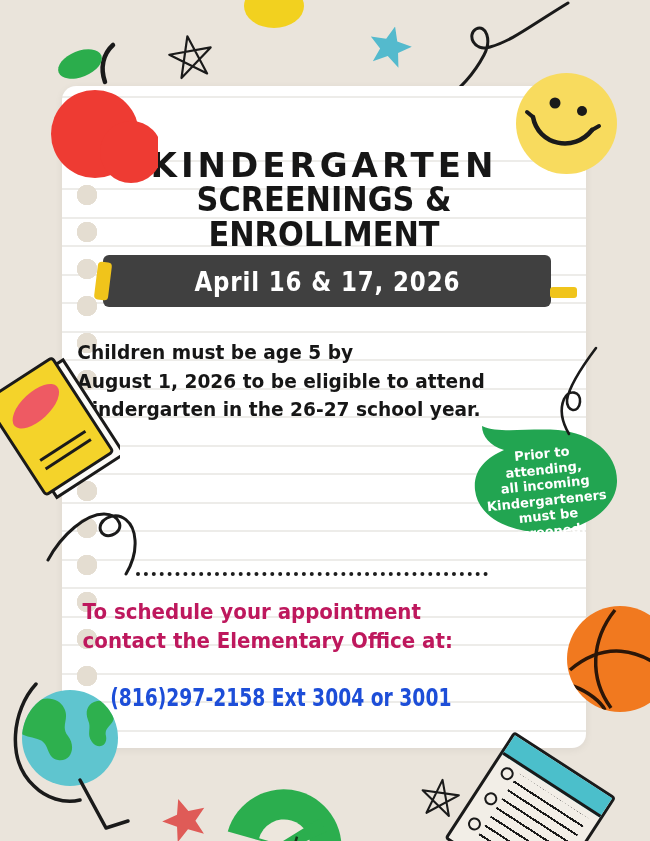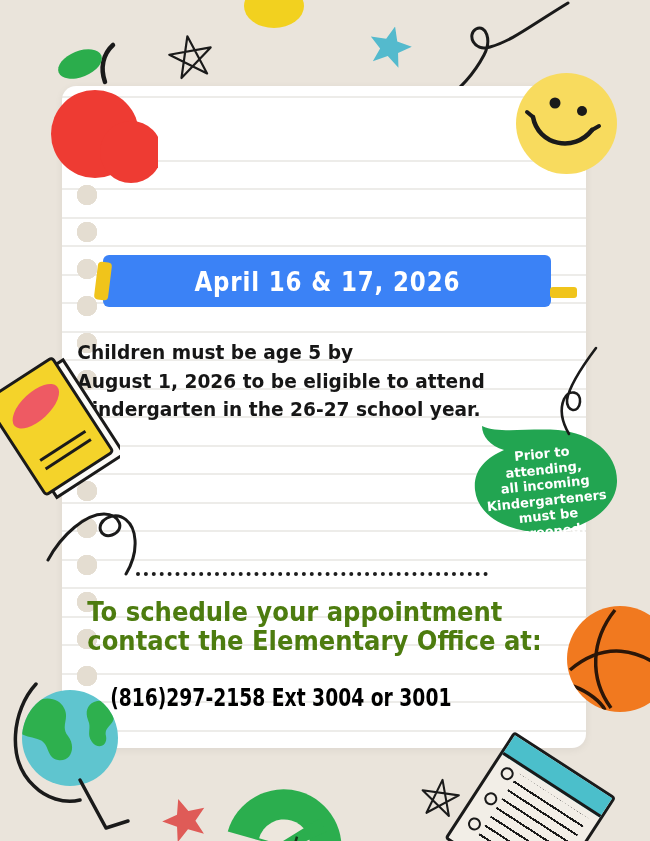--- a/index.html
+++ b/index.html
@@ -18,39 +18,39 @@
     left:74px;top:140px;width:26px;height:592px;
     background-image:radial-gradient(circle at 13px 18px, #E4DDD1 0 10px, rgba(0,0,0,0) 10.5px);
     background-size:26px 37px;background-repeat:repeat-y;
   }
 
   
   .title{left:62px;top:148px;width:524px;text-align:center;color:#161616;font-weight:900;line-height:1.04;}
   .title .l1{display:inline-block;font-size:34px;letter-spacing:4px;}
   .title .l2{display:inline-block;font-size:33px;letter-spacing:0;transform:scaleX(.92);}
 
-  .date-banner{left:103px;top:255px;width:448px;height:52px;background:#3b82f6;border-radius:6px;
+  .date-banner{left:103px;top:255px;width:448px;height:52px;background:#404040;border-radius:6px;
     display:flex;align-items:center;justify-content:center;}
   .date-banner::before{content:"";position:absolute;left:-7px;top:7px;width:14px;height:38px;background:#F0C41B;border-radius:4px;transform:rotate(7deg);}
   .date-banner::after{content:"";position:absolute;right:-26px;bottom:9px;width:27px;height:11px;background:#F0C41B;border-radius:3px;}
   .date-text{display:inline-block;color:#FFFFFF;font-size:27px;font-weight:800;letter-spacing:1px;transform:scaleX(.85);}
 
   .preline{white-space:pre-line;}
   .center-block{left:62px;top:0;width:524px;color:#161616;}
   .eligibility{top:338px;font-size:20px;font-weight:800;line-height:28.5px;}
   .eligibility .squeeze{display:inline-block;transform:scaleX(.93);}
   .bring{top:446px;font-size:22px;font-weight:800;line-height:29px;}
   .bring .squeeze{display:inline-block;transform:scaleX(.9);}
 
   .divider{left:136px;top:572px;width:352px;height:0;border-bottom:4px dotted #1C1C1C;}
 
-  .schedule{top:598px;font-size:27px;font-weight:800;line-height:28.5px;color:#4d7c0f;}
+  .schedule{top:598px;font-size:22px;font-weight:800;line-height:28.5px;color:#be185d;}
   .schedule .squeeze{display:inline-block;transform:scaleX(.9);}
 
-  .phone{top:684px;font-size:24px;font-weight:800;color:#000000;}
+  .phone{top:684px;font-size:24px;font-weight:800;color:#1d4ed8;}
   .phone .squeeze{display:inline-block;transform:scaleX(.78);}
 
   
   .bubble{left:466px;top:420px;width:160px;height:118px;}
   .bubble svg{position:absolute;left:0;top:0;}
   .bubble-text{position:absolute;left:14px;top:26px;width:132px;text-align:center;color:#FFFFFF;
     font-size:13px;font-weight:700;line-height:15.5px;transform:rotate(-6deg);}
 
   
   .yellow-circle{left:244px;top:-16px;width:60px;height:44px;border-radius:50%;background:#F2D11F;}
@@ -81,20 +81,24 @@
 
   <svg class="abs" style="left:168px;top:34px;transform:rotate(-10deg);" width="46" height="46" viewBox="0 0 46 46">
     <path d="M23 2 L36 42 L2 17 L44 17 L10 42 Z" fill="none" stroke="#1A1A1A" stroke-width="2.2" stroke-linejoin="round"></path>
   </svg>
 
   <div class="abs teal-star"></div>
 
   <div class="abs paper"></div>
   <div class="abs holes"></div>
 
+  <div class="abs title">
+    <span class="l1">KINDERGARTEN</span><br>
+    <span class="l2">SCREENINGS &amp; ENROLLMENT</span>
+  </div>
 
   <div class="abs date-banner">
     <span class="date-text">April 16 &amp; 17, 2026</span>
   </div>
 
   <div class="abs center-block eligibility">
     <span class="squeeze preline">Children must be age 5 by
 August 1, 2026 to be eligible to attend
 Kindergarten in the 26-27 school year.</span>
   </div>

